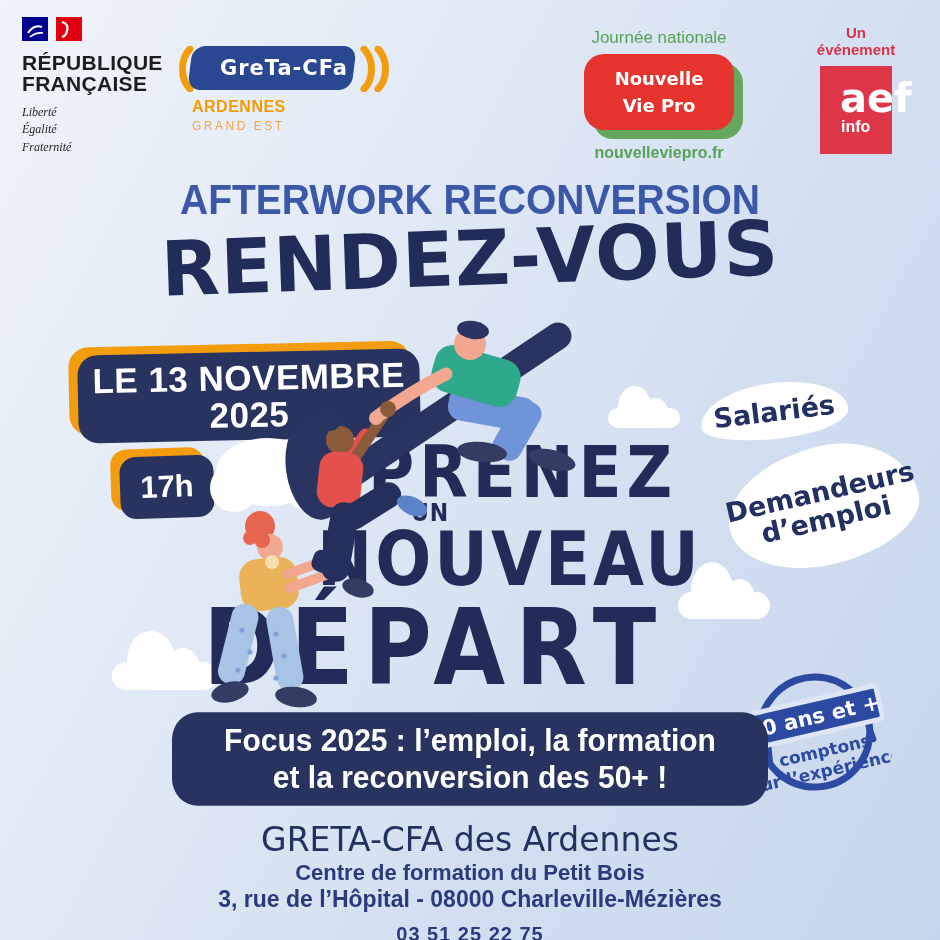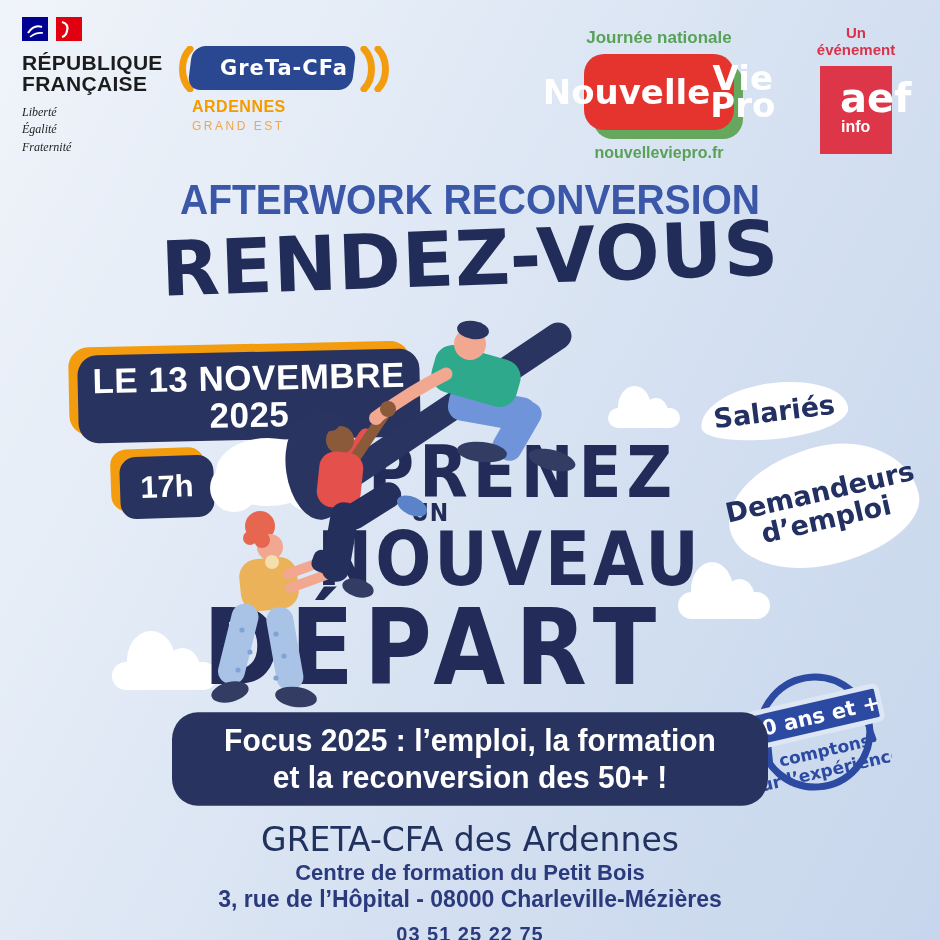--- a/index.html
+++ b/index.html
@@ -13,25 +13,25 @@
   .marianne{left:22px;top:16px;}
   .rf-title{margin-top:6px;font-weight:700;font-size:21px;line-height:21px;color:#1c1c1c;letter-spacing:.3px;}
   .rf-motto{margin-top:10px;font-family:"Liberation Serif",serif;font-style:italic;font-size:12px;line-height:1.45;color:#1c1c1c;}
   .greta{left:176px;top:46px;width:220px;height:92px;}
   .greta-box{position:absolute;left:14px;top:0;width:164px;height:44px;background:#2A4792;border-radius:13px;transform:skewX(-7deg);}
   .greta-text{position:absolute;left:14px;top:0;width:188px;height:44px;display:flex;align-items:center;justify-content:center;
     color:#fff;font-family:"DejaVu Sans",sans-serif;font-weight:700;font-size:21px;letter-spacing:1px;}
   .greta-ardennes{position:absolute;left:16px;top:52px;color:#F59B00;font-weight:700;font-size:16px;letter-spacing:.5px;}
   .greta-grandest{position:absolute;left:16px;top:73px;color:#F2A649;font-weight:400;font-size:12px;letter-spacing:2.5px;}
   .nvp{left:566px;top:28px;width:186px;text-align:center;}
-  .nvp-tag{color:#57A257;font-weight:700;font-size:17px;}
+  .nvp-tag{color:#57A257;font-weight:400;font-size:17px;}
   .nvp-wrap{position:relative;width:150px;height:76px;margin:6px auto 0;}
   .nvp-green{position:absolute;inset:0;transform:translate(9px,9px);border-radius:20px;background:#66A75E;}
-  .nvp-red{position:absolute;inset:0;border-radius:20px;background:#E5332E;display:flex;flex-direction:row;align-items:center;justify-content:center;
-    color:#fff;font-family:"DejaVu Sans",sans-serif;font-weight:700;font-size:34px;line-height:27px;}
+  .nvp-red{position:absolute;inset:0;border-radius:20px;background:#E5332E;display:flex;flex-direction:column;align-items:center;justify-content:center;
+    color:#fff;font-family:"DejaVu Sans",sans-serif;font-weight:700;font-size:18px;line-height:27px;}
   .nvp-url{margin-top:14px;color:#57A257;font-weight:600;font-size:16px;}
   .aef{left:806px;top:24px;width:100px;text-align:center;}
   .aef-tag{color:#D8334A;font-weight:700;font-size:15px;}
   .aef-square{width:72px;height:88px;background:#DC3648;margin:8px auto 6px;text-align:left;}
   .aef-main{display:block;padding:12px 0 0 20px;color:#fff;font-family:"DejaVu Sans",sans-serif;font-weight:700;font-size:40px;line-height:40px;}
   .aef-sub{display:block;padding-left:21px;color:#fff;font-weight:700;font-size:16px;line-height:18px;}
   
   .title-sub{left:0;right:0;top:176px;text-align:center;color:#3B57A8;font-weight:700;font-size:39px;
     transform:scaleY(1.08);transform-origin:center top;letter-spacing:0;z-index:1;}
   .title-main{left:0;right:0;top:214px;text-align:center;color:#222C58;font-family:"DejaVu Sans",sans-serif;

